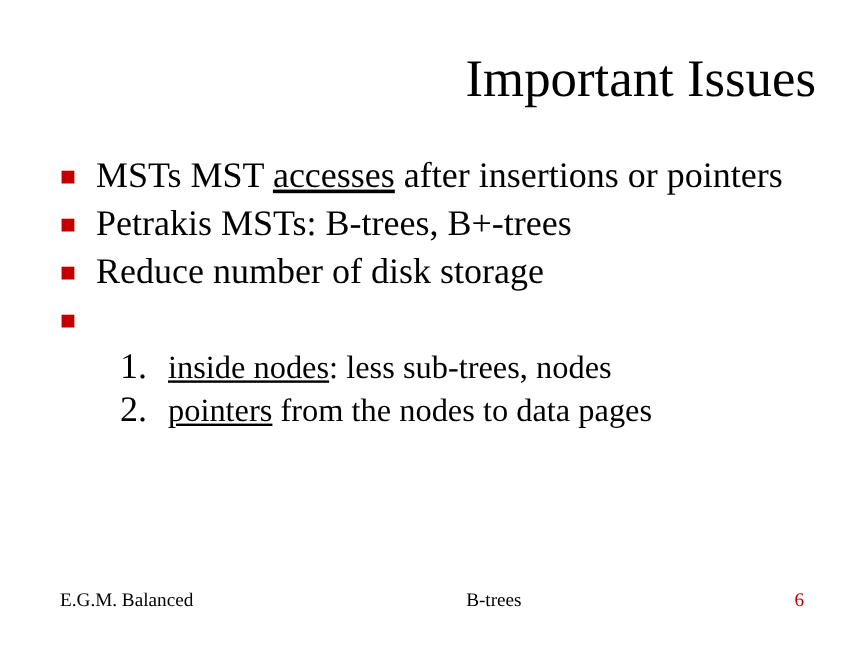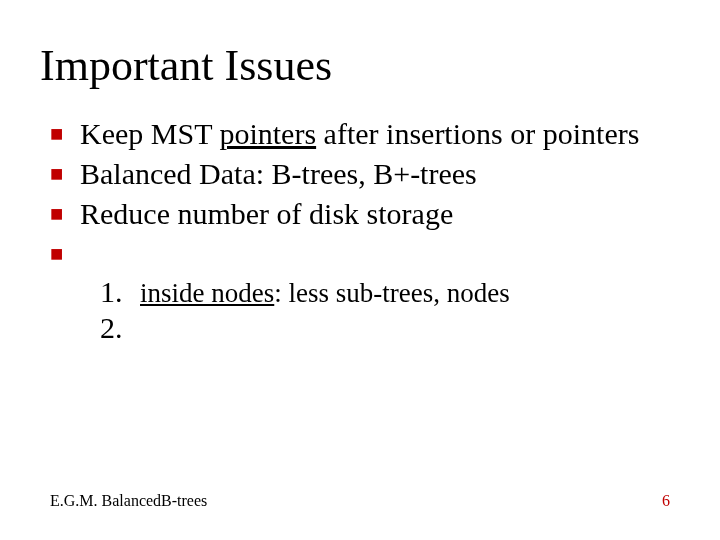--- a/index.html
+++ b/index.html
@@ -13,24 +13,24 @@
     position: relative;
   }
   .slide {
     width: 100%;
     height: 100%;
     padding: 40px 40px 20px 40px;
     display: flex;
     flex-direction: column;
   }
   .title {
-    text-align: left;
+    text-align: right;
     font-size: 44px;
     font-weight: normal;
-    margin-bottom: 24px;
+    margin-bottom: 37px;
     font-family: Liberation Serif, serif;
   }
   .content {
     flex: 1;
     padding-left: 10px;
   }
   .bullet-item {
     display: flex;
     align-items: flex-start;
     margin-bottom: 2px;
@@ -67,62 +67,65 @@
   }
   .footer {
     display: flex;
     justify-content: space-between;
     align-items: center;
     font-size: 16px;
     padding: 0 10px 10px 10px;
     margin-top: auto;
   }
   .footer-left   { text-align: left; }
-  .footer-center { flex: 1; }
+  .footer-center { text-align: center; flex: 1; }
   .footer-right  { text-align: right; color: #c00000; }
 </style>
 </head>
 <body>
 
 <div class="slide">
 
   <div class="title">Important Issues</div>
 
   <div class="content">
 
     <div class="bullet-item">
       <span class="bullet-marker">■</span>
       <span class="bullet-text">
-        <span>Keep MST </span><span class="underline">pointers</span><span> after insertions or pointers</span>
+        <span>MSTs MST </span><span class="underline">accesses</span><span> after insertions or pointers</span>
       </span>
     </div>
 
     <div class="bullet-item">
       <span class="bullet-marker">■</span>
-      <span class="bullet-text">Balanced Data: B-trees, B+-trees</span>
+      <span class="bullet-text">Petrakis MSTs: B-trees, B+-trees</span>
     </div>
 
     <div class="bullet-item">
       <span class="bullet-marker">■</span>
       <span class="bullet-text">Reduce number of disk storage</span>
     </div>
 
     <div class="bullet-item">
       <span class="bullet-marker">■</span>
     </div>
 
     <div class="sublist">
       <div class="sub-item">
         <span class="sub-number">1.</span>
         <span class="sub-text">
           <span class="underline">inside nodes</span><span>: less sub-trees, nodes</span>
         </span>
       </div>
       <div class="sub-item">
         <span class="sub-number">2.</span>
+        <span class="sub-text">
+          <span class="underline">pointers</span><span> from the nodes to data pages</span>
+        </span>
       </div>
     </div>
 
   </div>
 
   <div class="footer">
     <span class="footer-left">E.G.M. Balanced</span>
     <span class="footer-center">B-trees</span>
     <span class="footer-right">6</span>
   </div>

